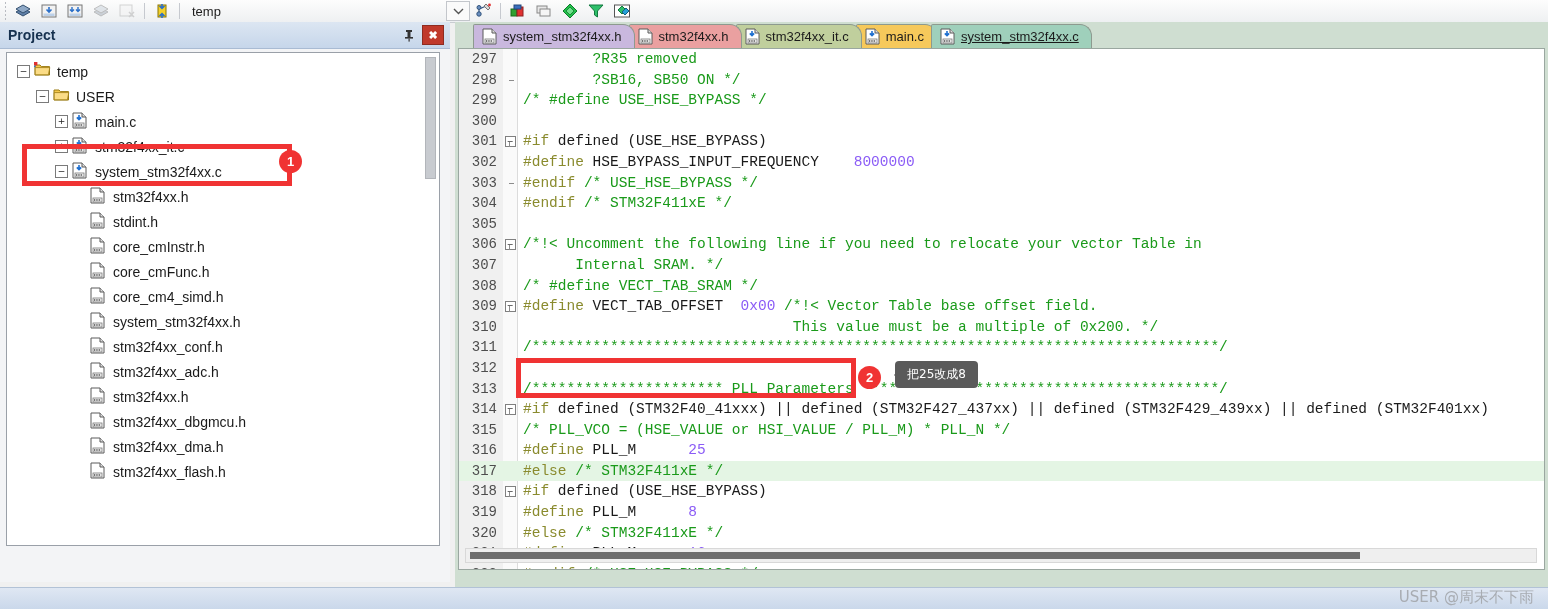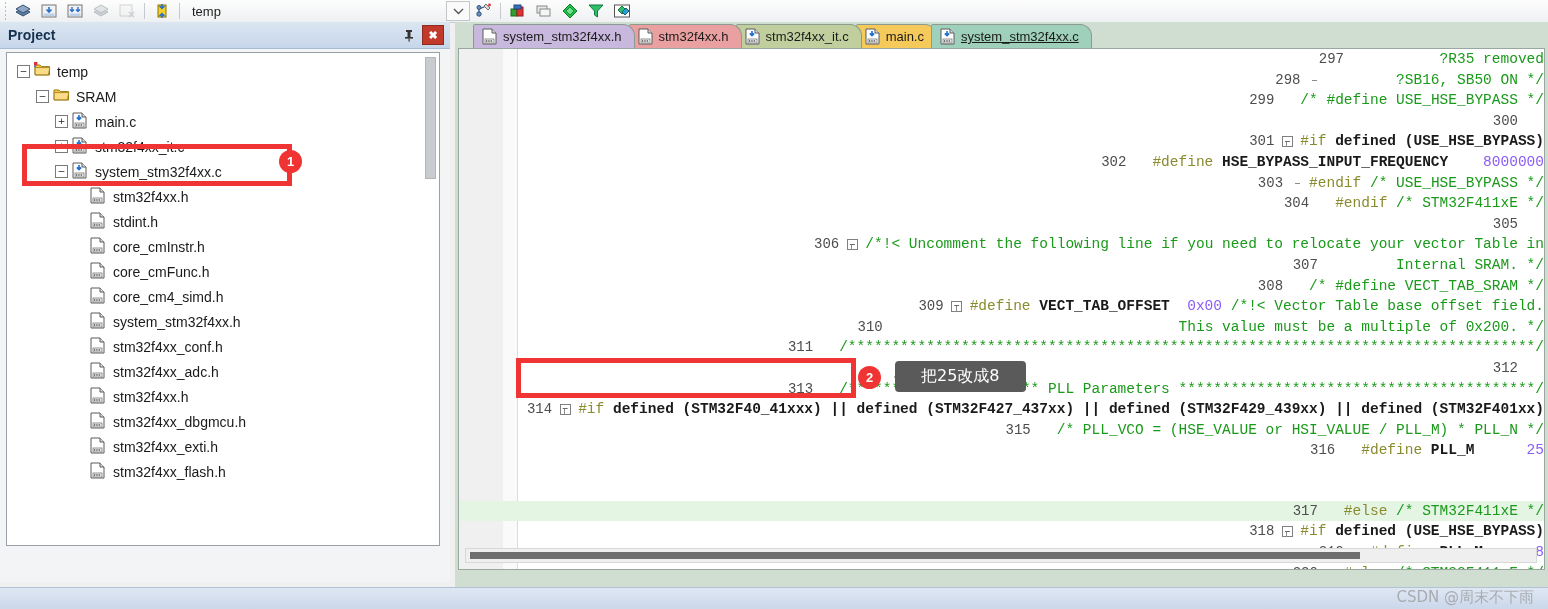--- a/index.html
+++ b/index.html
@@ -80,21 +80,21 @@
 
   
   .redbox{position:absolute;border:5px solid #f03333;background:transparent;}
   .badge{
     position:absolute;border-radius:50%;background:#f03333;color:#fff;
     font-size:13px;font-weight:bold;display:flex;align-items:center;justify-content:center;
     width:23px;height:23px;
   }
   .tip{
     position:absolute;background:#5a5a5a;color:#fff;border-radius:4px;
-    padding:5px 26px;font-size:16px;white-space:nowrap;
+    padding:5px 12px;font-size:12px;white-space:nowrap;
     font-family:"DejaVu Sans", sans-serif;
   }
   .tip:before{
     content:"";position:absolute;left:-7px;top:50%;margin-top:-6px;
     border:6px solid transparent;border-right-color:#5a5a5a;
   }
 
   
   .panel-tabs{
     position:absolute;left:0;top:570px;width:450px;height:24px;
@@ -131,38 +131,38 @@
     background:#ffffff;border:1px solid #9aa7a0;overflow:hidden;
   }
   .gutter{position:absolute;left:0;top:0;width:44px;height:100%;background:#f0f0f0;}
   .foldcol{position:absolute;left:44px;top:0;width:14px;height:100%;background:#fafafa;
     border-right:1px solid #dcdcdc;}
   .code{
     position:absolute;left:0;top:0;right:0;bottom:0;
     font-family:"Liberation Mono","DejaVu Sans Mono",monospace;
     font-size:14.5px;line-height:20.6px;white-space:pre;
   }
-  .ln{position:relative;height:20.6px;display:flex;align-items:center;justify-content:flex-end;}
+  .ln{position:relative;height:20.6px;display:flex;align-items:center;}
   .num{
     width:38px;text-align:right;color:#4d4d4d;flex:none;
     font-family:"Liberation Mono",monospace;font-size:14px;padding-right:6px;
   }
   .fold{width:14px;flex:none;position:relative;display:flex;align-items:center;justify-content:center;}
   .fbox{width:9px;height:9px;border:1px solid #808080;background:#fff;
     display:flex;align-items:center;justify-content:center;font-size:8px;line-height:8px;color:#222;
     font-family:"DejaVu Sans",sans-serif;}
   .vbar{position:absolute;left:6px;top:0;bottom:0;width:1px;background:#8c8c8c;}
   .vbar.half-top{top:50%;}
   .vbar.half-bot{bottom:50%;}
   .tick{position:absolute;left:6px;top:50%;width:5px;height:1px;background:#8c8c8c;}
   .txt{padding-left:6px;}
-  .cur{background:#e4f5e4;margin-top:40px;}
+  .cur{background:#e4f5e4;}
 
   .c-pre{color:#8a8b2e;}
-  .c-id{color:#1a1a1a;font-weight:bold;}
+  .c-id{color:#1a1a1a;font-weight:normal;}
   .c-cmt{color:#1a9a1a;}
   .c-num{color:#8b5cf6;}
   .c-plain{color:#1a1a1a;}
 
   .hscroll{
     position:absolute;left:6px;bottom:6px;width:1070px;height:13px;
     background:#efefef;border:1px solid #d8d8d8;
   }
   .hthumb{position:absolute;left:4px;top:3px;width:890px;height:7px;background:#6e6e6e;}
   .vthumb-panel{
@@ -311,21 +311,21 @@
               </svg></span>
             <span class="lbl">temp</span>
           </div>
           <div class="trow">
             <span class="tw" style="width: 29px; flex: 0 0 auto;"></span>
             <span class="expander">−</span>
             <span class="ico"><svg width="17" height="15" viewBox="0 0 17 15">
                 <path d="M1 3 h5 l1.4 1.6 h8.1 v8.4 h-14.5 Z" fill="#f5c84a" stroke="#9a7a12" stroke-width="1"></path>
                 <path d="M1.2 5.6 h14.6 l-1.4 7.2 h-13.2 Z" fill="#fbdc86" stroke="#9a7a12" stroke-width="0.8"></path>
               </svg></span>
-            <span class="lbl">SRAM</span>
+            <span class="lbl">USER</span>
           </div>
           <div class="trow">
             <span class="tw" style="width: 48px; flex: 0 0 auto;"></span>
             <span class="expander">+</span>
             <span class="ico"><svg width="15" height="17" viewBox="0 0 15 17">
                 <path d="M1 1 h9 l4 4 v11 h-13 Z" fill="#ffffff" stroke="#5a5a5a" stroke-width="1"></path>
                 <path d="M10 1 v4 h4" fill="#dcdcdc" stroke="#5a5a5a" stroke-width="1"></path>
                 <rect x="3" y="11" width="9" height="4" fill="#f2f2f2" stroke="#7a7a7a" stroke-width="0.8"></rect>
                 <rect x="4" y="12.2" width="1" height="1.6" fill="#555"></rect>
                 <rect x="5.7" y="12.2" width="1" height="1.6" fill="#555"></rect>
@@ -521,21 +521,21 @@
             <span style="width: 2px; flex: 0 0 auto;"></span>
             <span class="ico"><svg width="15" height="17" viewBox="0 0 15 17">
                 <path d="M1 1 h9 l4 4 v11 h-13 Z" fill="#ffffff" stroke="#5a5a5a" stroke-width="1"></path>
                 <path d="M10 1 v4 h4" fill="#dcdcdc" stroke="#5a5a5a" stroke-width="1"></path>
                 <rect x="3" y="11" width="9" height="4" fill="#f2f2f2" stroke="#7a7a7a" stroke-width="0.8"></rect>
                 <rect x="4" y="12.2" width="1" height="1.6" fill="#555"></rect>
                 <rect x="5.7" y="12.2" width="1" height="1.6" fill="#555"></rect>
                 <rect x="7.4" y="12.2" width="1" height="1.6" fill="#555"></rect>
                 <rect x="9.1" y="12.2" width="1" height="1.6" fill="#555"></rect>
               </svg></span>
-            <span class="lbl">stm32f4xx_exti.h</span>
+            <span class="lbl">stm32f4xx_dma.h</span>
           </div>
           <div class="trow">
             <span class="tw" style="width: 67px; flex: 0 0 auto;"></span>
             <span class="dots"></span>
             <span style="width: 2px; flex: 0 0 auto;"></span>
             <span class="ico"><svg width="15" height="17" viewBox="0 0 15 17">
                 <path d="M1 1 h9 l4 4 v11 h-13 Z" fill="#ffffff" stroke="#5a5a5a" stroke-width="1"></path>
                 <path d="M10 1 v4 h4" fill="#dcdcdc" stroke="#5a5a5a" stroke-width="1"></path>
                 <rect x="3" y="11" width="9" height="4" fill="#f2f2f2" stroke="#7a7a7a" stroke-width="0.8"></rect>
                 <rect x="4" y="12.2" width="1" height="1.6" fill="#555"></rect>
@@ -673,15 +673,15 @@
         <div class="hthumb"></div>
       </div>
     </div>
 
     <div class="redbox" style="left:61px;top:336px;width:330px;height:30px;"></div>
     <div class="badge" style="left:403px;top:344px;">2</div>
     <div class="tip" style="left:440px;top:339px;">把25改成8</div>
   </div>
 
   <div class="status"></div>
-  <div class="watermark">CSDN @周末不下雨</div>
+  <div class="watermark">USER @周末不下雨</div>
 
 </div>
 
 </body></html>

